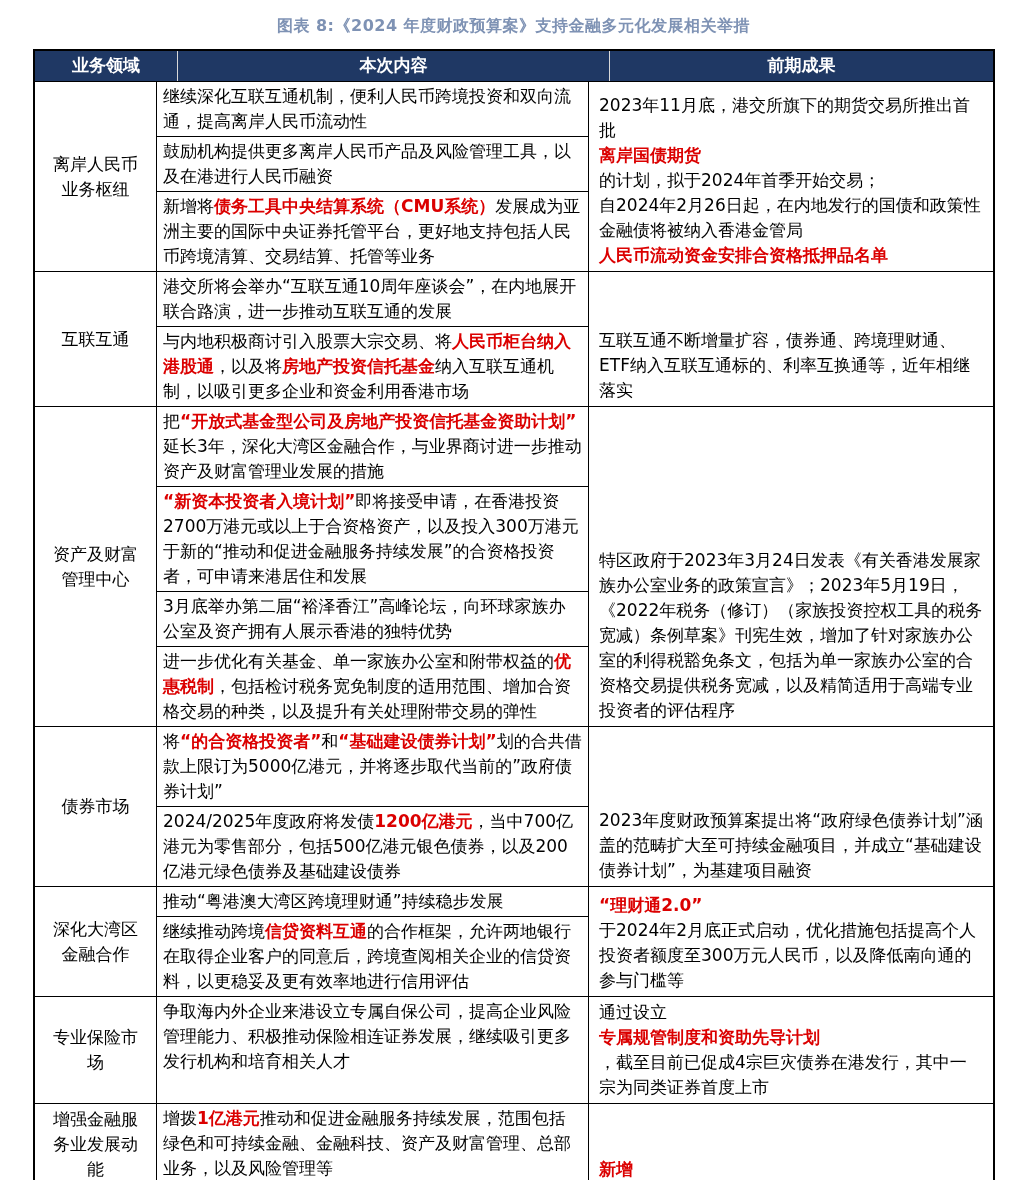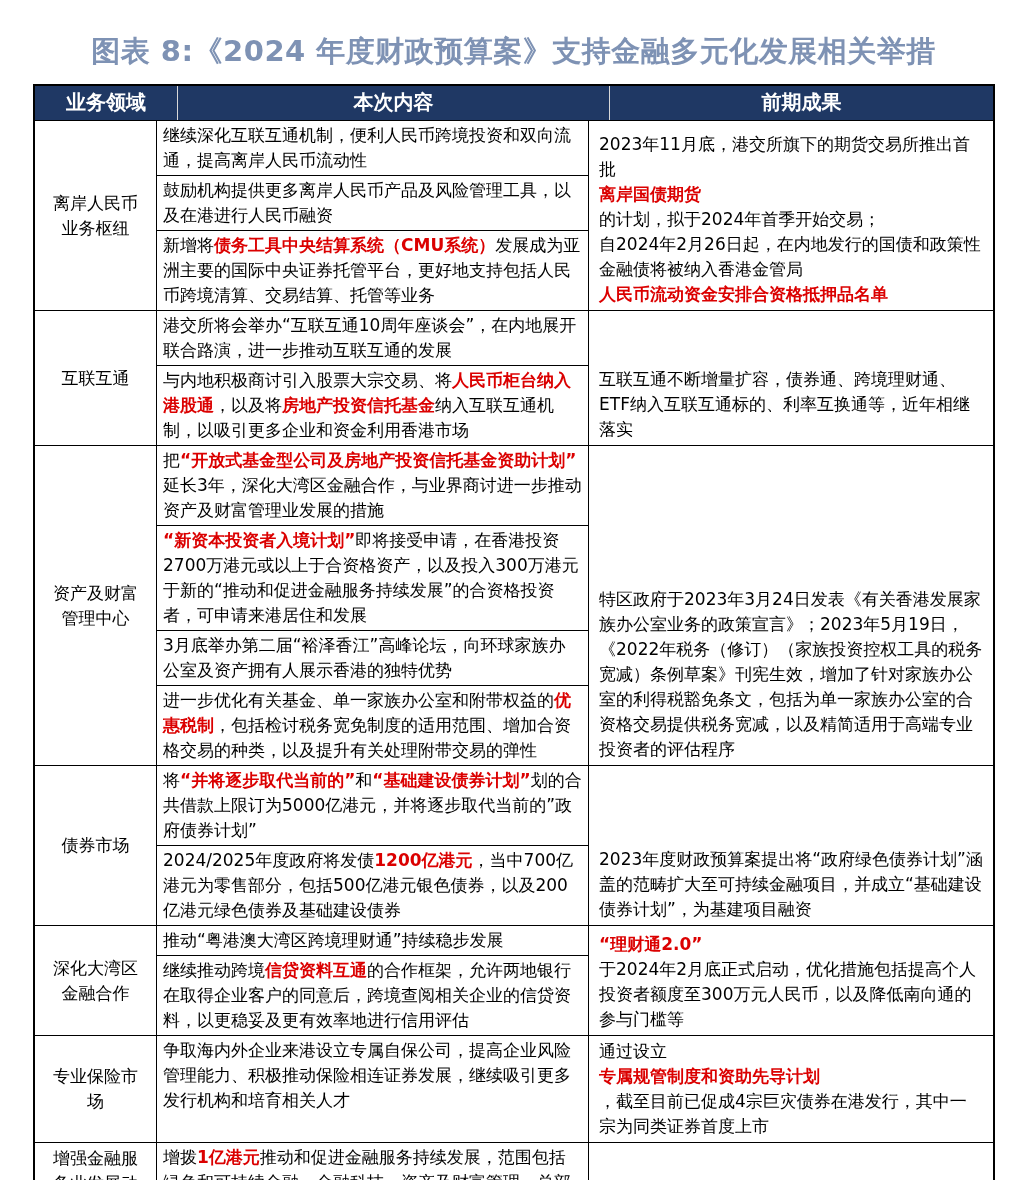--- a/index.html
+++ b/index.html
@@ -13,38 +13,38 @@
   html,body{margin:0;padding:0;background:#ffffff;}
   body{
     width:1027px;height:1180px;overflow:hidden;
     font-family:"DejaVu Sans","Liberation Sans",sans-serif;
     color:#000;
     -webkit-font-smoothing:antialiased;
   }
   .page-title{
     text-align:center;
     color:var(--title-color);
-    font-size:29px;
+    font-size:16px;
     font-weight:bold;
-    padding:32px 0 12px 0;
+    padding:16px 0 12px 0;
     letter-spacing:0.5px;
   }
   .fin-table{
     width:962px;
     margin-left:33px;
     border:2px solid var(--line);
     box-sizing:border-box;
     background:#fff;
   }
   .thead{
     display:flex;
     background:var(--header-bg);
     color:var(--header-text);
     font-weight:bold;
-    font-size:20px;
+    font-size:17px;
     text-align:center;
   }
   .th{
     padding:3px 0 4px 0;
     box-sizing:border-box;
   }
   .th-area{width:142px;}
   .th-content{width:432px;border-left:1px solid #d9d9d9;}
   .th-result{flex:1;border-left:1px solid #d9d9d9;}
   .t-row{
@@ -130,21 +130,21 @@
           <div class="sub"><span class="red">“新资本投资者入境计划”</span><span>即将接受申请，在香港投资2700万港元或以上于合资格资产，以及投入300万港元于新的“推动和促进金融服务持续发展”的合资格投资者，可申请来港居住和发展</span></div>
           <div class="sub"><span>3月底举办第二届“裕泽香江”高峰论坛，向环球家族办公室及资产拥有人展示香港的独特优势</span></div>
           <div class="sub"><span>进一步优化有关基金、单一家族办公室和附带权益的</span><span class="red">优惠税制</span><span>，包括检讨税务宽免制度的适用范围、增加合资格交易的种类，以及提升有关处理附带交易的弹性</span></div>
         </div>
     <div class="c-result"><span>特区政府于2023年3月24日发表《有关香港发展家族办公室业务的政策宣言》；2023年5月19日，《2022年税务（修订）（家族投资控权工具的税务宽减）条例草案》刊宪生效，增加了针对家族办公室的利得税豁免条文，包括为单一家族办公室的合资格交易提供税务宽减，以及精简适用于高端专业投资者的评估程序</span></div>
   </div>
 
   <div class="t-row">
     <div class="c-area">债券市场</div>
     <div class="c-items">
-          <div class="sub"><span>将</span><span class="red">“并将逐步取代当前的”</span><span>和</span><span class="red">“基础建设债券计划”</span><span>划的合共借款上限订为5000亿港元，并将逐步取代当前的”政府债券计划”</span></div>
+          <div class="sub"><span>将</span><span class="red">“的合资格投资者”</span><span>和</span><span class="red">“基础建设债券计划”</span><span>划的合共借款上限订为5000亿港元，并将逐步取代当前的”政府债券计划”</span></div>
           <div class="sub"><span>2024/2025年度政府将发债</span><span class="red">1200亿港元</span><span>，当中700亿港元为零售部分，包括500亿港元银色债券，以及200亿港元绿色债券及基础建设债券</span></div>
         </div>
     <div class="c-result"><span>2023年度财政预算案提出将“政府绿色债券计划”涵盖的范畴扩大至可持续金融项目，并成立“基础建设债券计划”，为基建项目融资</span></div>
   </div>
 
   <div class="t-row">
     <div class="c-area">深化大湾区金融合作</div>
     <div class="c-items">
           <div class="sub"><span>推动“粤港澳大湾区跨境理财通”持续稳步发展</span></div>
           <div class="sub"><span>继续推动跨境</span><span class="red">信贷资料互通</span><span>的合作框架，允许两地银行在取得企业客户的同意后，跨境查阅相关企业的信贷资料，以更稳妥及更有效率地进行信用评估</span></div>

